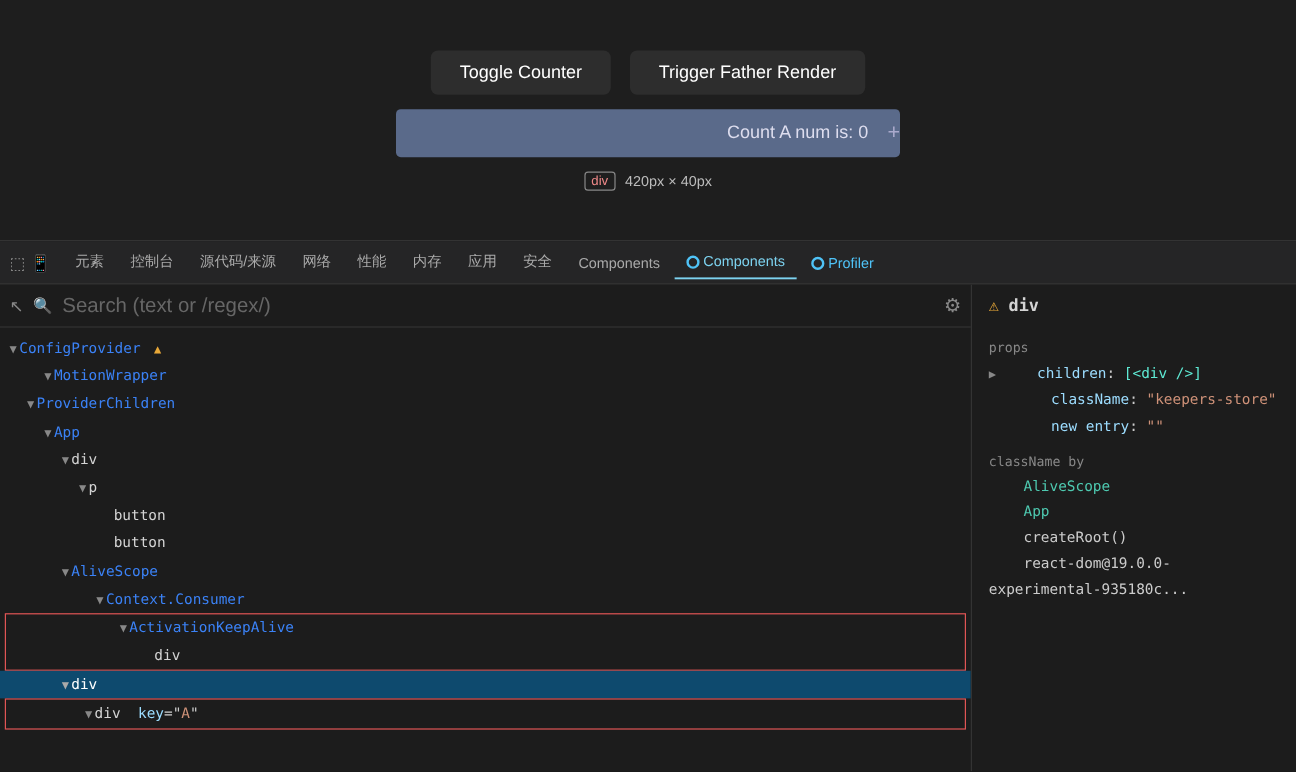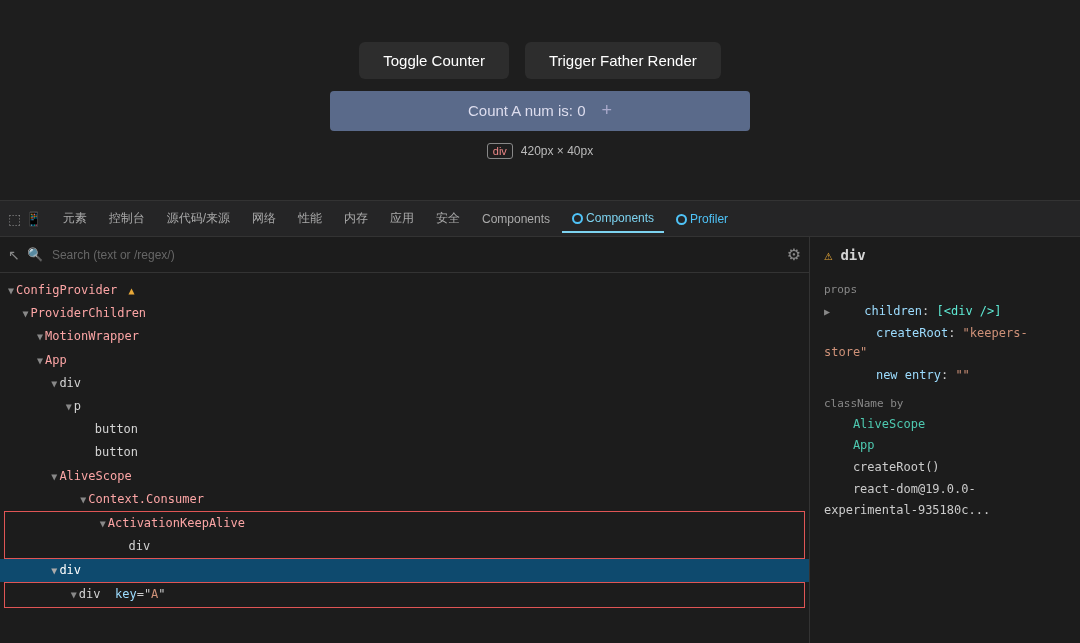--- a/index.html
+++ b/index.html
@@ -39,21 +39,21 @@
       font-weight: 500;
     }
 
     .counter-bar {
       background: #5a6a8a;
       border-radius: 4px;
       width: 420px;
       height: 40px;
       display: flex;
       align-items: center;
-      justify-content: center;
+      justify-content: flex-end;
       gap: 16px;
       color: #dde;
       font-size: 15px;
     }
     .counter-bar .plus-btn {
       color: #aac;
       font-size: 18px;
       cursor: pointer;
       background: none;
       border: none;
@@ -146,21 +146,21 @@
       border: none;
       cursor: pointer;
       color: #888;
       font-size: 14px;
     }
     .search-input {
       background: none;
       border: none;
       outline: none;
       color: #ccc;
-      font-size: 12px;
+      font-size: 17px;
       flex: 1;
     }
     .search-input::placeholder { color: #666; }
     .gear-btn {
       background: none;
       border: none;
       cursor: pointer;
       color: #888;
       font-size: 16px;
       margin-left: auto;
@@ -179,21 +179,21 @@
       color: #ccc;
       cursor: pointer;
       white-space: nowrap;
       line-height: 1.6;
     }
     .tree-line.selected {
       background: #0e4a6e;
       color: #fff;
     }
     .arrow { color: #888; margin-right: 2px; font-size: 10px; }
-    .comp-name { color: #fca5a5; }
+    .comp-name { color: #3b82f6; }
     .comp-name.html-tag { color: #d4d4d4; }
     .attr-name { color: #9cdcfe; }
     .attr-val { color: #ce9178; }
 
     
     .red-box {
       border: 1px solid #e05555;
       margin: 0 4px;
     }
 
@@ -299,25 +299,25 @@
       </div>
 
       <div class="component-tree">
 
         <div class="tree-line">
           <span class="arrow">▼</span><span class="comp-name">ConfigProvider</span>
           <span style="color:#e8a838;font-size:10px;margin-left:4px;">▲</span>
         </div>
 
         <div class="tree-line">
+          &nbsp;&nbsp;&nbsp;&nbsp;<span class="arrow">▼</span><span class="comp-name">MotionWrapper</span>
+        </div>
+
+        <div class="tree-line">
           &nbsp;&nbsp;<span class="arrow">▼</span><span class="comp-name">ProviderChildren</span>
-        </div>
-
-        <div class="tree-line">
-          &nbsp;&nbsp;&nbsp;&nbsp;<span class="arrow">▼</span><span class="comp-name">MotionWrapper</span>
         </div>
 
 
         <div class="tree-line">
           &nbsp;&nbsp;&nbsp;&nbsp;<span class="arrow">▼</span><span class="comp-name">App</span>
         </div>
 
         <div class="tree-line">
           &nbsp;&nbsp;&nbsp;&nbsp;&nbsp;&nbsp;<span class="arrow">▼</span><span class="comp-name html-tag">div</span>
         </div>
@@ -376,21 +376,21 @@
       </div>
 
       <div class="section-label">props</div>
 
       <div class="prop-row">
         <span class="expand-arrow">▶</span>
         <span class="prop-key">children</span><span class="prop-colon">: </span>
         <span class="prop-val-code">[&lt;div /&gt;]</span>
       </div>
       <div class="prop-row">
-        &nbsp;&nbsp;&nbsp;&nbsp;<span class="prop-key">createRoot</span><span class="prop-colon">: </span>
+        &nbsp;&nbsp;&nbsp;&nbsp;<span class="prop-key">className</span><span class="prop-colon">: </span>
         <span class="prop-val-string">"keepers-store"</span>
       </div>
       <div class="prop-row">
         &nbsp;&nbsp;&nbsp;&nbsp;<span class="prop-key">new entry</span><span class="prop-colon">: </span>
         <span class="prop-val-string">""</span>
       </div>
 
       <div class="rendered-by-label">className by</div>
       <span class="rendered-link">&nbsp;&nbsp;&nbsp;&nbsp;AliveScope</span>
       <span class="rendered-link">&nbsp;&nbsp;&nbsp;&nbsp;App</span>

